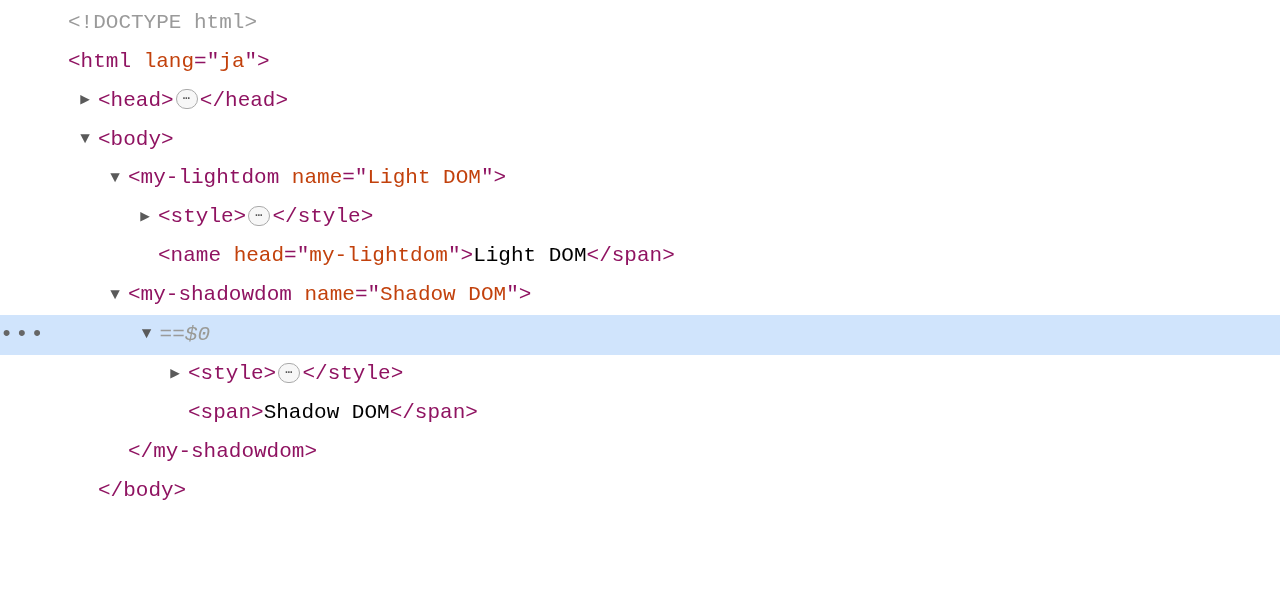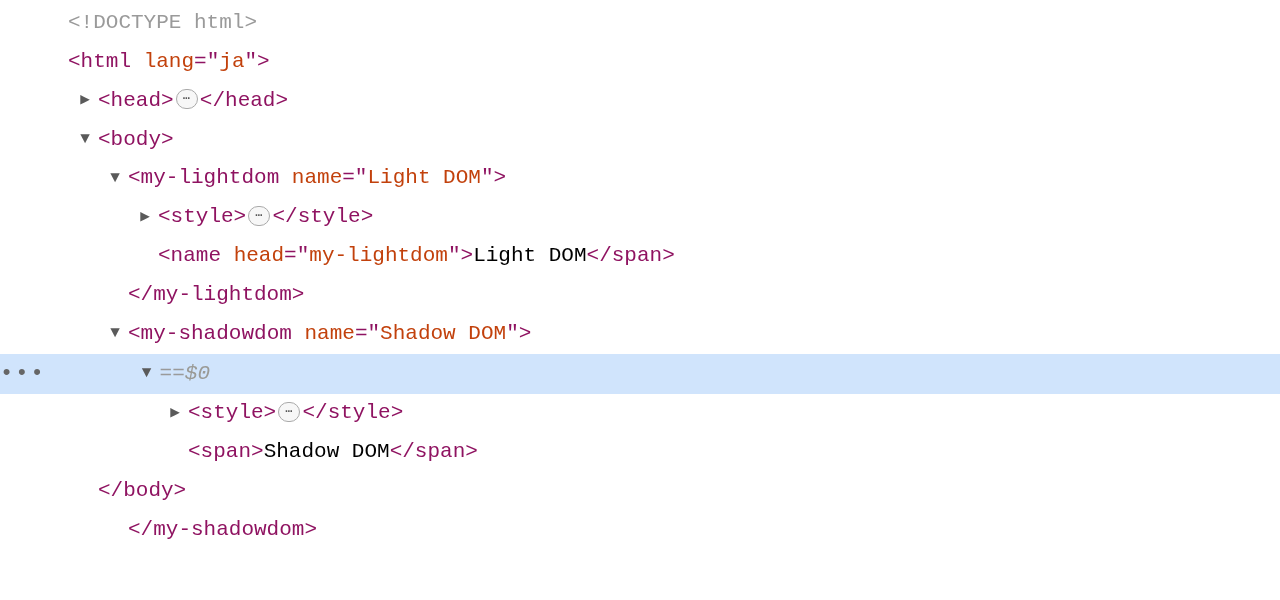--- a/index.html
+++ b/index.html
@@ -141,29 +141,20 @@
         <span class="ind"></span>
       <span class="noarrow"></span>
       <span>
         <span class="tok-tag">&lt;</span><span class="tok-tag">name</span><span> </span><span class="tok-attr">head</span><span class="tok-tag">="</span><span class="tok-str">my-lightdom</span><span class="tok-tag">"&gt;</span>
       </span>
         <span class="tok-text">Light DOM</span>
         <span class="tok-tag">&lt;/span&gt;</span>
     </span>
   </div>
 
-  <div class="row">
-    <span class="gutter"></span>
-    <span class="content">
-      <span class="ind"></span>
-        <span class="ind"></span>
-      <span class="noarrow"></span>
-      <span class="tok-tag">&lt;/my-lightdom&gt;</span>
-    </span>
-  </div>
 
   <div class="row">
     <span class="gutter"></span>
     <span class="content">
       <span class="ind"></span>
         <span class="ind"></span>
       <span class="arrow">▼</span>
       <span>
         <span class="tok-tag">&lt;</span><span class="tok-tag">my-shadowdom</span><span> </span><span class="tok-attr">name</span><span class="tok-tag">="</span><span class="tok-str">Shadow DOM</span><span class="tok-tag">"&gt;</span>
       </span>
@@ -207,29 +198,29 @@
       <span class="tok-tag">&lt;span&gt;</span>
         <span class="tok-text">Shadow DOM</span>
         <span class="tok-tag">&lt;/span&gt;</span>
     </span>
   </div>
 
   <div class="row">
     <span class="gutter"></span>
     <span class="content">
       <span class="ind"></span>
+        <span class="ind"></span>
+      <span class="noarrow"></span>
+      <span class="tok-tag">&lt;/my-shadowdom&gt;</span>
+    </span>
+  </div>
+
+  <div class="row">
+    <span class="gutter"></span>
+    <span class="content">
+      <span class="ind"></span>
       <span class="noarrow"></span>
       <span class="tok-tag">&lt;/body&gt;</span>
     </span>
   </div>
 
-  <div class="row">
-    <span class="gutter"></span>
-    <span class="content">
-      <span class="ind"></span>
-        <span class="ind"></span>
-      <span class="noarrow"></span>
-      <span class="tok-tag">&lt;/my-shadowdom&gt;</span>
-    </span>
-  </div>
-
 
 </div>
 
 </body></html>

